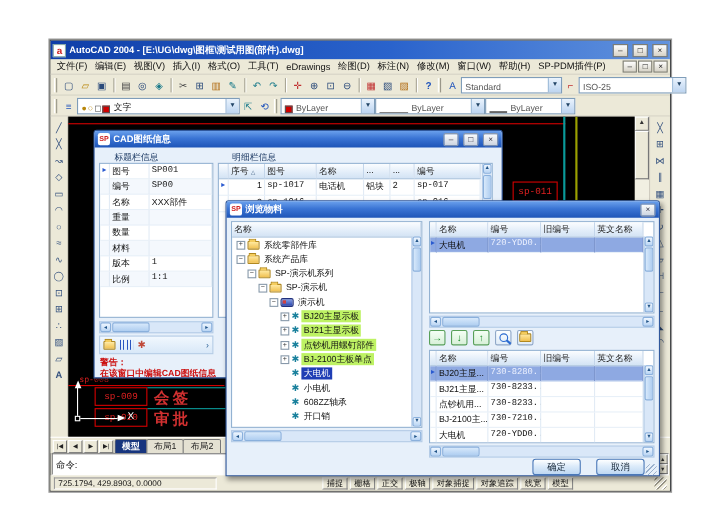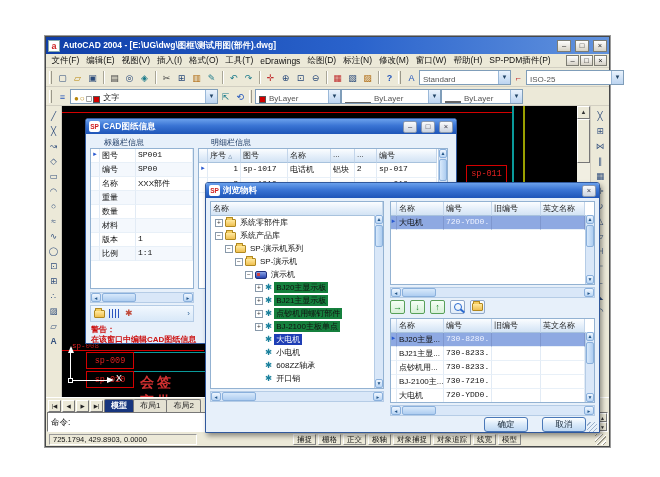--- a/index.html
+++ b/index.html
@@ -35,21 +35,21 @@
   .drawtb .ticon,.modtb .ticon{width:14px;height:14px;font-size:8.5px;line-height:13px;color:#33507e;}
   .canvas{flex:1;background:#000;position:relative;overflow:hidden;}
   .vsb{width:13px;background:#f1efe2;display:flex;flex-direction:column;flex:none;}
   .sbtn{height:13px;background:#ece9d8;border:1px solid;border-color:#fff #777 #777 #fff;font-size:6px;line-height:11px;text-align:center;color:#333;flex:none;}
   .vsb .thumb{height:44px;background:#ece9d8;border:1px solid;border-color:#fff #777 #777 #fff;flex:none;}
   .vsb .fill{flex:1;}
   .cred,.ccyan,.colive{position:absolute;}
   .cred{background:#d40000;}.ccyan{background:#0a9a9a;}.colive{background:#9aa000;}
   .ctext{position:absolute;color:#e02020;font-family:"Liberation Mono","DejaVu Sans Mono",monospace;font-size:7.5px;white-space:nowrap;}
   .cbox{position:absolute;border:1px solid #d40000;color:#e02020;font-family:"Liberation Mono","DejaVu Sans Mono",monospace;font-size:8.5px;display:flex;align-items:center;justify-content:center;white-space:nowrap;}
-  .cbig{position:absolute;color:#d03030;font-size:14px;font-weight:bold;letter-spacing:3px;white-space:nowrap;margin-top:21px;}
+  .cbig{position:absolute;color:#d03030;font-size:14px;font-weight:bold;letter-spacing:3px;white-space:nowrap;}
   .ucsline{position:absolute;background:#fff;}
   .ucsarrow-r{position:absolute;width:0;height:0;border-left:7px solid #fff;border-top:3px solid transparent;border-bottom:3px solid transparent;}
   .ucsarrow-u{position:absolute;width:0;height:0;border-bottom:7px solid #fff;border-left:3px solid transparent;border-right:3px solid transparent;}
   .ucsbox{position:absolute;width:5px;height:5px;border:1px solid #fff;}
   .ucslabel{position:absolute;color:#fff;font-size:9px;}
 
   .tabbar{height:15px;background:#ece9d8;display:flex;align-items:flex-end;padding:1px 0 0 2px;border-top:1px solid #fff;flex:none;}
   .tnav{width:13px;height:12px;border:1px solid;border-color:#fff #777 #777 #fff;background:#ece9d8;font-size:5.5px;line-height:10px;text-align:center;margin-right:1px;color:#222;flex:none;}
   .tab{height:13px;padding:0 6px;font-size:8px;line-height:12px;border:1px solid #777;border-bottom:none;background:#e4e1d2;margin-right:-1px;border-radius:2px 2px 0 0;color:#222;flex:none;}
   .tab.active{background:#17357e;color:#fff;font-weight:bold;}
@@ -102,21 +102,21 @@
   .part{font-size:8.5px;color:#19809c;line-height:9px;flex:none;}
   .mag{width:8px;height:8px;border:1.5px solid #2a6ad0;border-radius:50%;position:relative;flex:none;}
   .mag::after{content:"";position:absolute;left:5px;top:6px;width:5px;height:1.5px;background:#2a6ad0;transform:rotate(40deg);}
   .gbox{width:15px;height:14px;border:1px solid #58a058;border-radius:2px;background:linear-gradient(#f4fff4,#d8f0d8);text-align:center;font-size:9px;line-height:12px;color:#1a8a2a;font-weight:bold;flex:none;}
   .pbox{width:15px;height:14px;border:1px solid #90a8c8;border-radius:2px;background:linear-gradient(#fcfeff,#e0ecf8);display:flex;align-items:center;justify-content:center;flex:none;}
 
   .titem{display:flex;align-items:center;height:13px;font-size:8px;gap:2px;white-space:nowrap;color:#111;}
   .exp{width:8px;height:8px;border:1px solid #8899aa;background:#fff;font-size:6.5px;line-height:6px;text-align:center;color:#333;flex:none;}
   .noexp{width:8px;height:8px;flex:none;}
   .tlabel{padding:0 2px;}
-  .tlabel.thl{background:#15803d;}
+  .tlabel.thl{background:#bef264;}
   .tlabel.tsel{background:#1f3eb5;color:#fff;}
   .lv0{padding-left:4px;}.lv1{padding-left:14px;}.lv2{padding-left:24px;}.lv3{padding-left:34px;}.lv4{padding-left:44px;}
   .btn{position:absolute;width:44px;height:15px;border:1px solid #4a78b8;border-radius:3px;background:linear-gradient(#feffff,#dcebfa 45%,#bed7f2);font-size:8.5px;text-align:center;line-height:13px;color:#123;}
   .dgrip{position:absolute;right:2px;bottom:2px;width:10px;height:10px;background:repeating-linear-gradient(135deg,transparent 0 2px,#9ab0cc 2px 3px);}
 </style>
 </head>
 <body>
 
 <div class="win">
 

